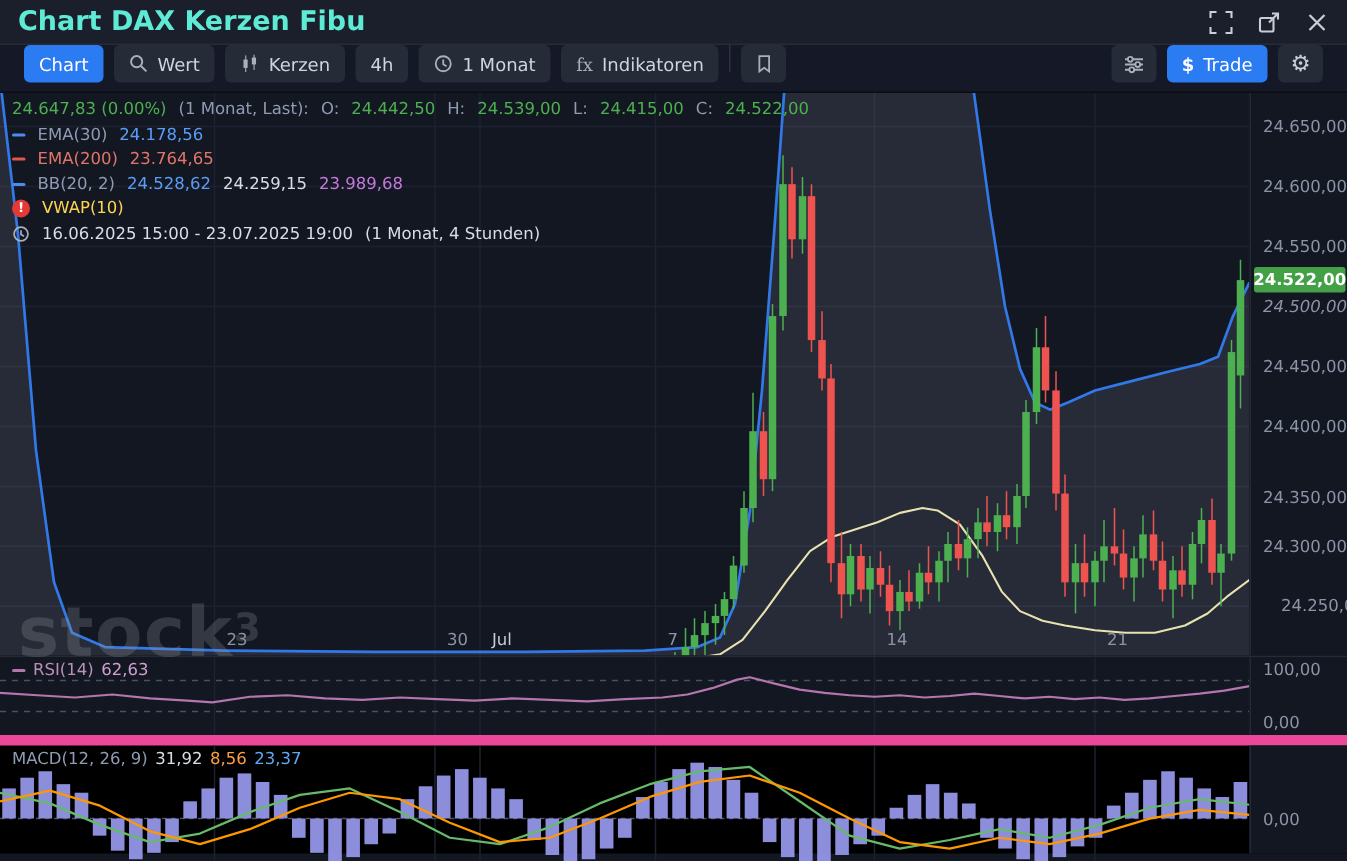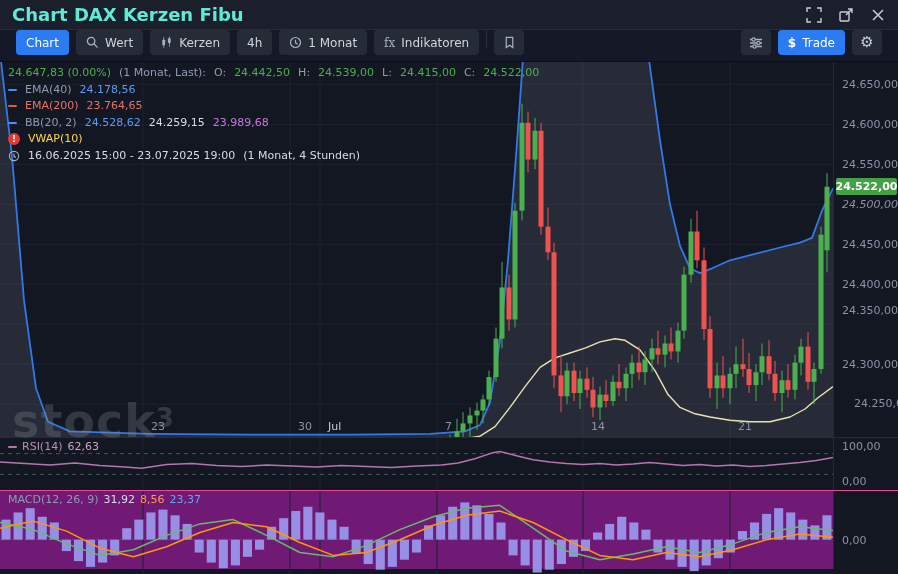--- a/index.html
+++ b/index.html
@@ -41,21 +41,21 @@
   .orange{color:#ff9d45}
   .lightblue{color:#5fa8f5}
   .white{color:#d7dce5}
   .warn-ic{display:inline-flex;width:12px;height:12px;border-radius:50%;background:#e53935;color:#fff;font-size:9px;font-weight:bold;align-items:center;justify-content:center}
   .clock-ic{display:inline-flex;color:#aab0bc}
   .watermark{position:absolute;left:12px;top:332px;font-size:46px;font-weight:bold;color:#8a8f98;opacity:.28;letter-spacing:1px;z-index:2}
   .watermark sup{font-size:26px;vertical-align:10px}
 
   .rsi-panel{position:relative;height:53px;border-top:1px solid #262b36;background:#131722}
   #rsi-svg{position:absolute;left:0;top:0;width:833px;height:52px}
-  .macd-panel{position:relative;height:79px;border-top:1px solid #ec4899;background:#701a75}
+  .macd-panel{position:relative;height:79px;border-top:7px solid #ec4899;background:#000000}
   #macd-svg{position:absolute;left:0;top:0;width:833px;height:83px}
   .panel-legend{position:absolute;top:2px;left:8px;font-size:11px;z-index:3;display:flex;gap:5px;align-items:center;white-space:nowrap}
   .tick{position:absolute;left:8px;font-size:11px;color:#8b93a6}
 </style>
 </head>
 <body>
 
 <div class="app">
 
   <div class="titlebar">
@@ -304,21 +304,21 @@
         <span class="lv green">24.442,50</span>
         <span class="lk">H:</span>
         <span class="lv green">24.539,00</span>
         <span class="lk">L:</span>
         <span class="lv green">24.415,00</span>
         <span class="lk">C:</span>
         <span class="lv green">24.522,00</span>
       </div>
       <div class="lrow">
         <span class="swatch" style="background:#4a8df0"></span>
-        <span class="lk">EMA(40)</span>
+        <span class="lk">EMA(30)</span>
         <span class="lv blue">24.178,56</span>
       </div>
       <div class="lrow">
         <span class="swatch" style="background:#e2574c"></span>
         <span class="lk red">EMA(200)</span>
         <span class="lv red">23.764,65</span>
       </div>
       <div class="lrow">
         <span class="swatch" style="background:#4a8df0"></span>
         <span class="lk">BB(20, 2)</span>
@@ -343,21 +343,21 @@
     </div>
 
     <div class="paxis" id="price-axis">
       <div class="badge" id="price-badge" style="top: 116.233px;">24.522,00</div>
     <div class="ptick" style="top: 16.3881px;">24.650,00</div>
         <div class="ptick" style="top: 56.3667px;">24.600,00</div>
         <div class="ptick" style="top: 96.3454px;">24.550,00</div>
         <div class="ptick" style="top: 136.324px; font-style: italic;">24.500,00</div>
         <div class="ptick" style="top: 176.303px;">24.450,00</div>
         <div class="ptick" style="top: 216.281px;">24.400,00</div>
-        <div class="ptick" style="top: 242px;">24.350,00</div>
+        <div class="ptick" style="top: 263px;">24.350,00</div>
         <div class="ptick" style="top: 296.239px;">24.300,00</div>
         <div class="ptick" style="top: 335px; margin-left: 12px;">24.250,00</div>
       </div>
   </div>
 
   <div class="rsi-panel">
     <svg id="rsi-svg" viewBox="0 0 833 52">
         <line x1="143" x2="143" y1="0" y2="52" stroke="#1c2230"></line>
         <line x1="290" x2="290" y1="0" y2="52" stroke="#1c2230"></line>
         <line x1="320" x2="320" y1="0" y2="52" stroke="#1c2230"></line>

